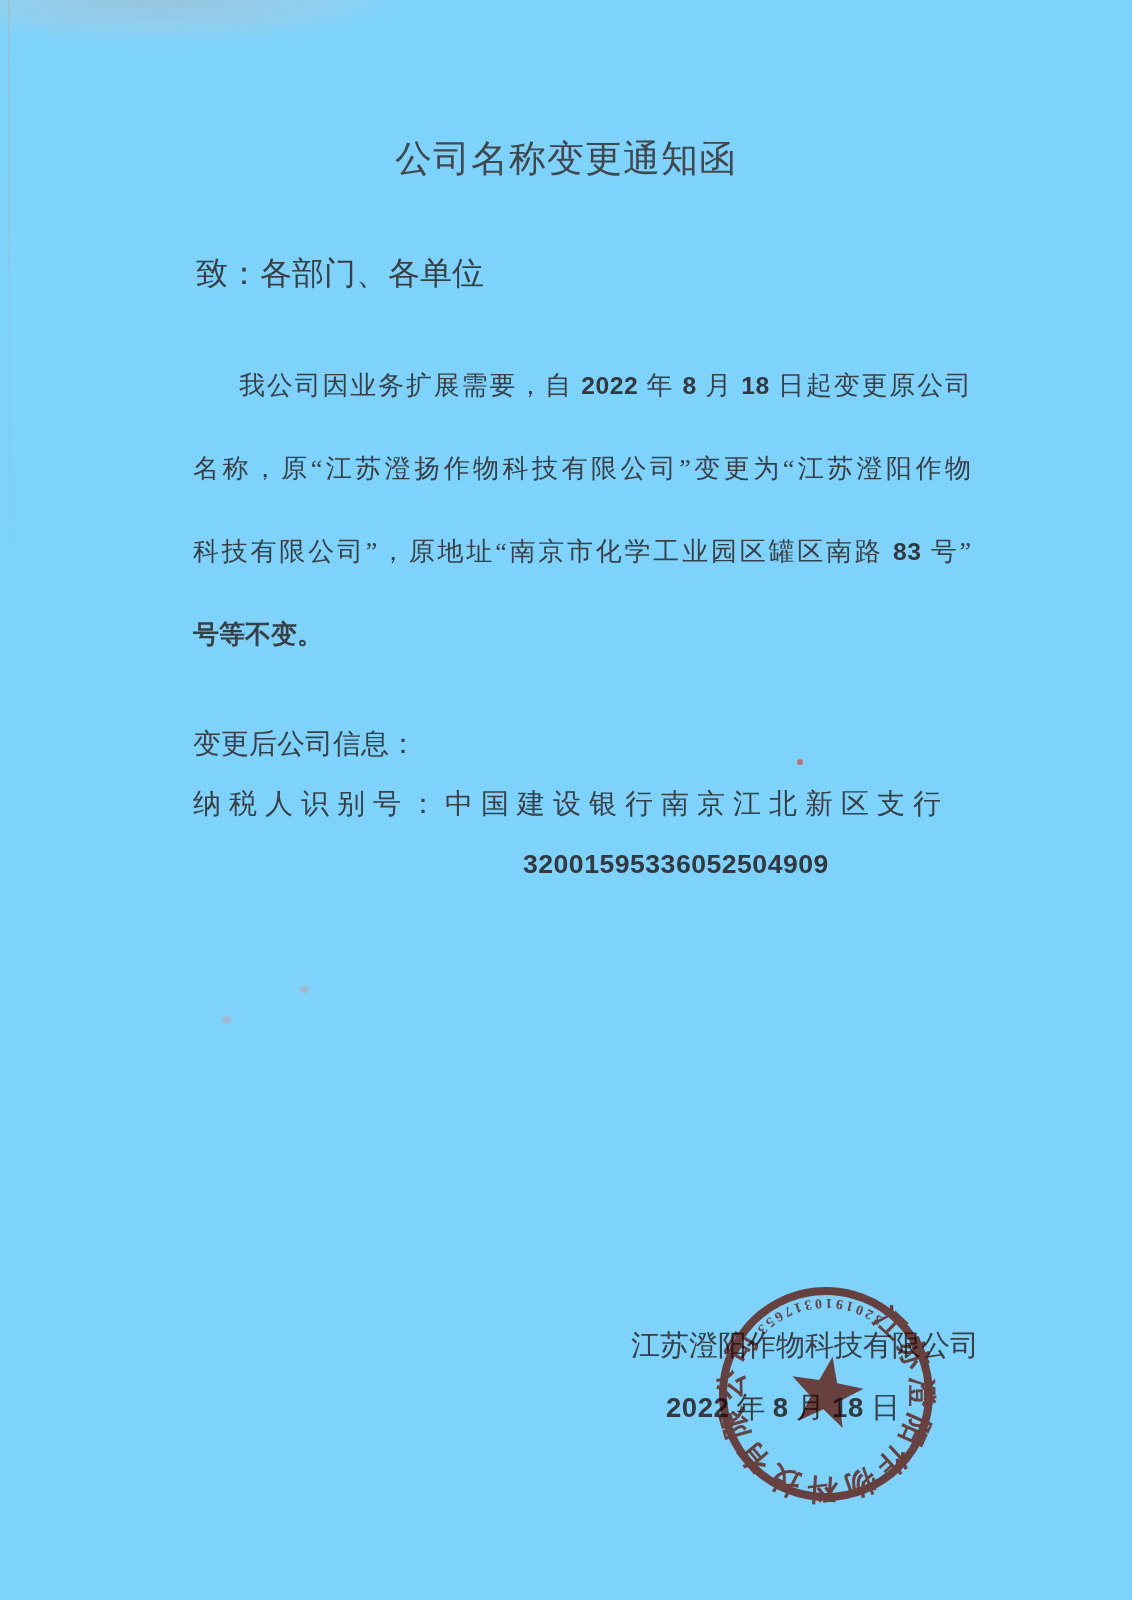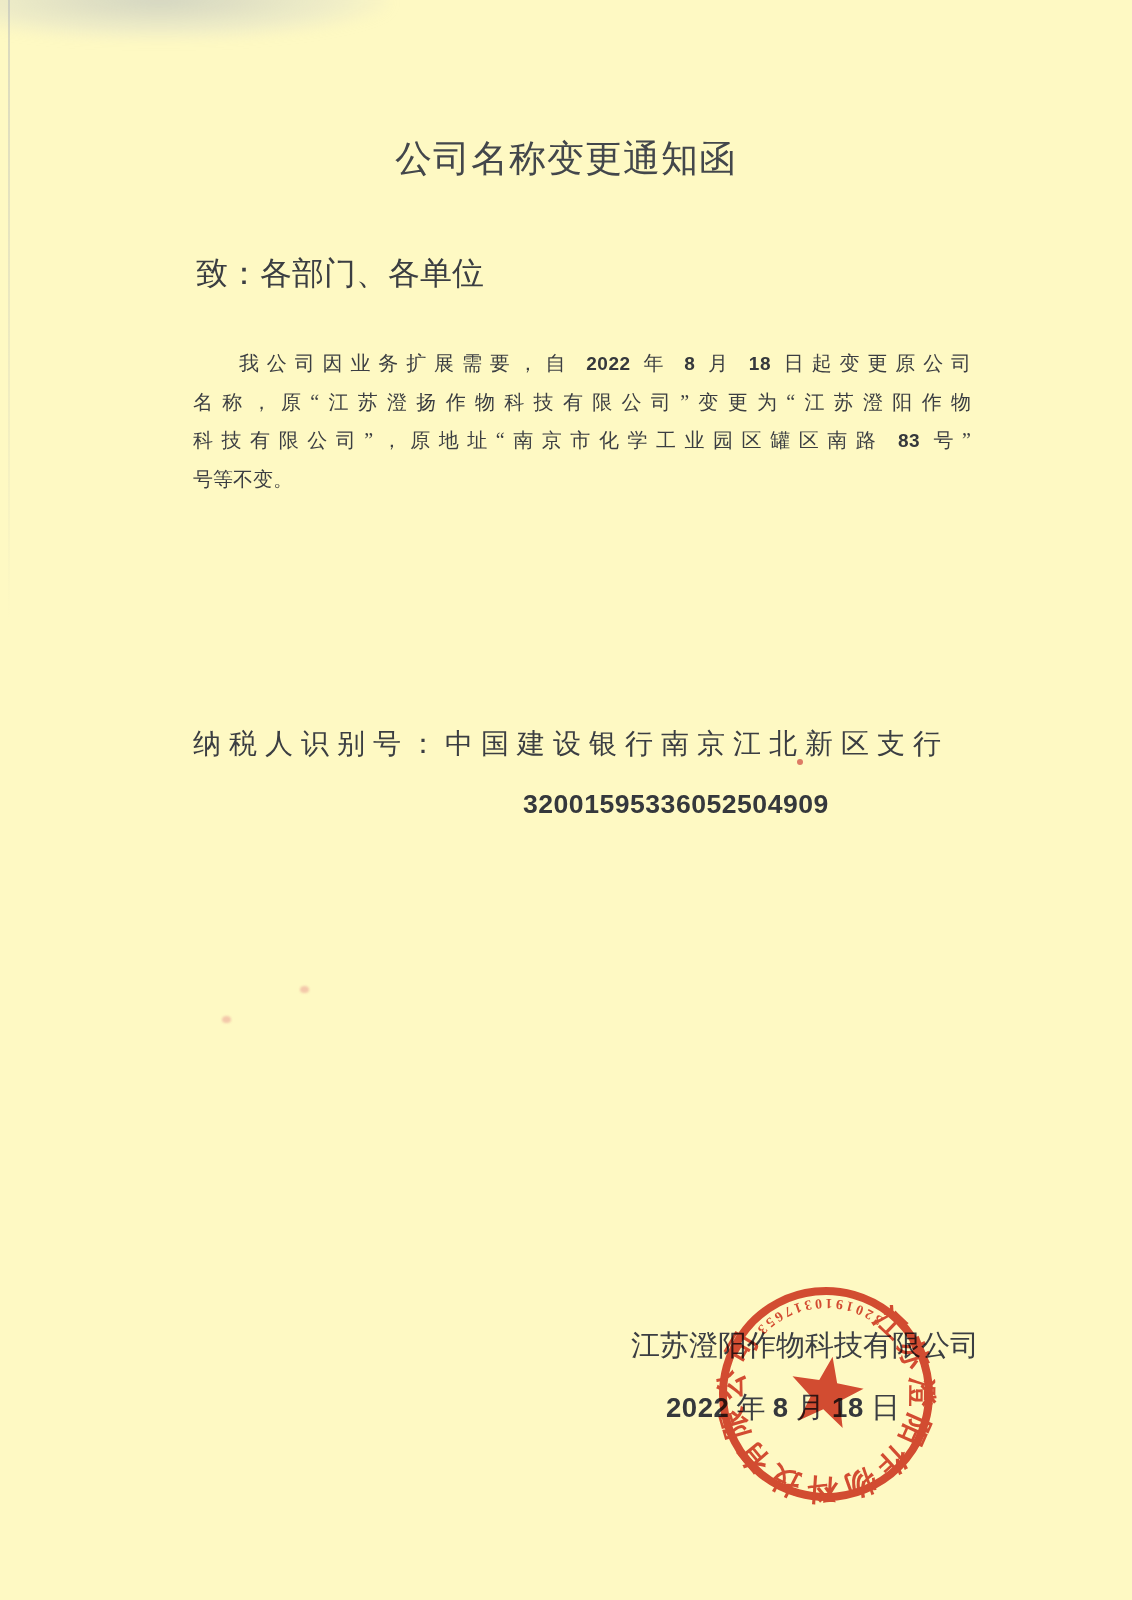--- a/index.html
+++ b/index.html
@@ -2,21 +2,21 @@
 <html><head>
 <meta charset="utf-8">
 <style>
   * { margin: 0; padding: 0; box-sizing: border-box; }
   html, body { background: #e9e9e9; }
   #page {
     position: relative;
     width: 1132px;
     height: 1600px;
     margin: 0 auto;
-    background: #fef9c3;
+    background: #7dd3fc;
     overflow: hidden;
     font-family: "Liberation Serif", "DejaVu Serif", serif;
     color: #3b3e42;
   }
   
   .smudge-top {
     position: absolute; left: -30px; top: -18px; width: 420px; height: 58px;
     background: radial-gradient(ellipse at 45% 30%, rgba(176,183,192,.55), rgba(200,206,214,.25) 55%, rgba(255,255,255,0) 75%);
     filter: blur(6px);
   }
@@ -30,25 +30,25 @@
 
   .title {
     position: absolute; top: 134px; left: 0; width: 100%;
     text-align: center; font-size: 37px; letter-spacing: 1px; color: #43474b;
   }
   .salutation {
     position: absolute; left: 196px; top: 252px; font-size: 32px;
   }
   .body-block {
     position: absolute; left: 193px; top: 344px; width: 778px;
-    font-size: 20px; line-height: 38px;
+    font-size: 26px; line-height: 83px;
   }
   .body-block .bline { white-space: nowrap; text-align: justify; text-align-last: justify; }
   .body-block .bline.first { padding-left: 46px; }
-  .body-block .bline.last { text-align-last: left; }
+  .body-block .bline.last { text-align-last: left; font-weight: bold; }
 
   .info-block {
     position: absolute; left: 193px; top: 714px; width: 800px;
     font-size: 28px; line-height: 60px;
   }
   .info-block .iline { white-space: nowrap; }
   .info-block .iline.indent-phone { padding-left: 196px; }
   .info-block .iline.indent-account { padding-left: 330px; }
   .info-block .iline.spread { letter-spacing: 8px; }
 
@@ -85,20 +85,21 @@
   <div class="salutation">致：各部门、各单位</div>
 
   <div class="body-block">
     <div class="bline first"><span class="seg-cn">我公司因业务扩展需要，自 </span><span class="seg-num">2022</span><span class="seg-cn"> 年 </span><span class="seg-num">8</span><span class="seg-cn"> 月 </span><span class="seg-num">18</span><span class="seg-cn"> 日起变更原公司</span></div>
     <div class="bline"><span class="seg-cn">名称，原“江苏澄扬作物科技有限公司”变更为“江苏澄阳作物</span></div>
     <div class="bline"><span class="seg-cn">科技有限公司”，原地址“南京市化学工业园区罐区南路 </span><span class="seg-num">83</span><span class="seg-cn"> 号”</span></div>
     <div class="bline last"><span class="seg-cn">号等不变。</span></div>
   </div>
 
   <div class="info-block">
+    <div class="iline">变更后公司信息：</div>
     <div class="iline spread"><span class="seg-cn">纳税人识别号：中国建设银行南京江北新区支行</span></div>
     <div class="iline indent-account"><span class="seg-num">32001595336052504909</span></div>
   </div>
 
   <div class="sig-company">江苏澄阳作物科技有限公司</div>
   <div class="sig-date"><span class="seg-num">2022</span><span class="seg-cn"> 年 </span><span class="seg-num">8</span><span class="seg-cn"> 月 </span><span class="seg-num">18</span><span class="seg-cn"> 日</span></div>
 
   <div class="stamp">
     <svg viewBox="0 0 220 220" xmlns="http://www.w3.org/2000/svg">
       <defs>

